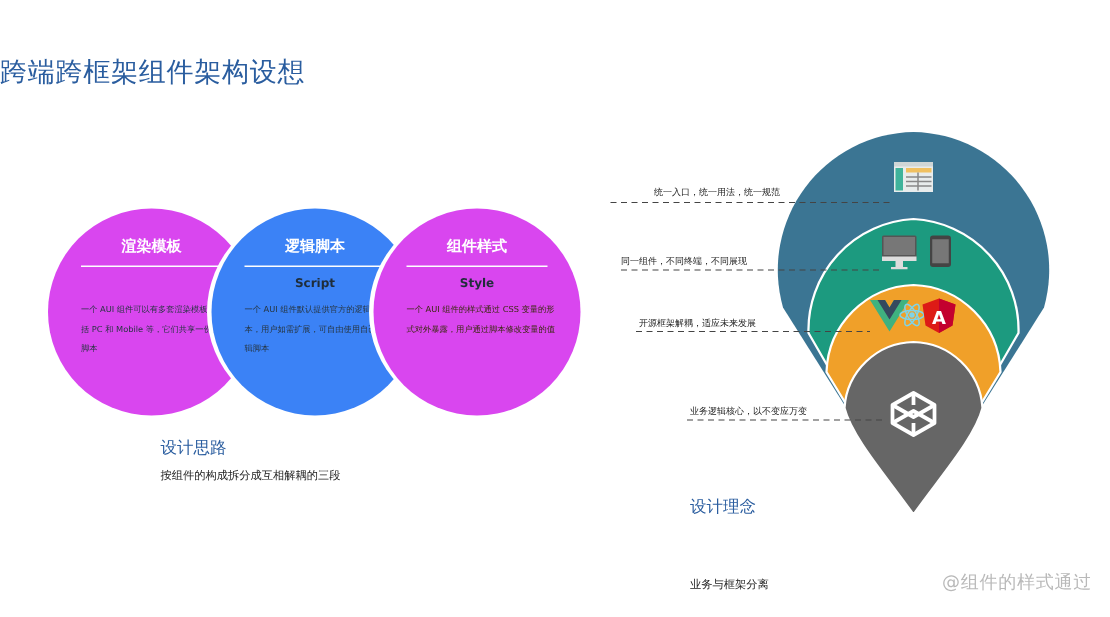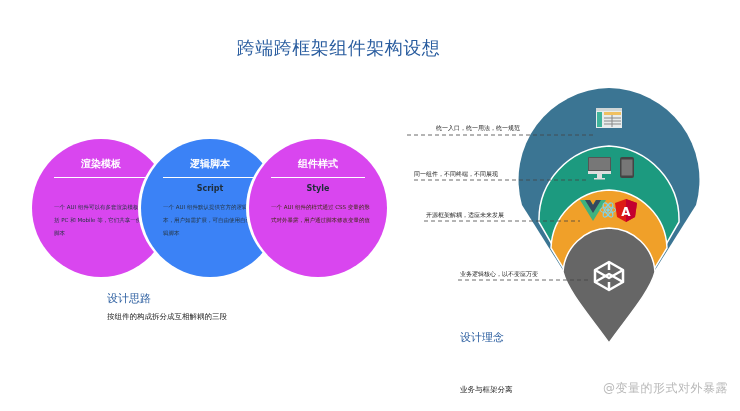--- a/index.html
+++ b/index.html
@@ -1,20 +1,20 @@
 <!DOCTYPE html>
 <html><head>
   <meta charset="utf-8">
   <style>
     * { margin: 0; padding: 0; box-sizing: border-box; }
     html, body { width: 740px; height: 411px; background: #ffffff; overflow: hidden; }
     body { position: relative; font-family: "DejaVu Sans", "Liberation Sans", sans-serif; }
 
     .title {
-      position: absolute; left: 12px; top: 36px; width: 653px; text-align: center;
+      position: absolute; left: 0; top: 36px; width: 653px; 
       font-size: 18px; color: #2a5d9f; letter-spacing: 0.5px;
     }
 
     
     .circle {
       position: absolute; width: 138px; height: 138px; border-radius: 50%;
       color: #fff; text-align: center;
     }
     .circle.blue { left: 32px; top: 139px; background: #d946ef; z-index: 1; }
     .circle.green { left: 141px; top: 139px; background: #3b82f6; z-index: 2; box-shadow: -3px 0 0 0 #fff; }
@@ -153,13 +153,13 @@
 <div class="label-line" style="left:436px; top:124px;">统一入口，统一用法，统一规范</div>
 <div class="label-line" style="left:414px; top:170px;">同一组件，不同终端，不同展现</div>
 <div class="label-line" style="left:426px; top:211px;">开源框架解耦，适应未来发展</div>
 <div class="label-line" style="left:460px; top:270px;">业务逻辑核心，以不变应万变</div>
 
 <div class="caption right">
   <span class="cap-main">设计理念</span>
   <span class="cap-sub">业务与框架分离</span>
 </div>
 
-<div class="watermark">@变量的形式对外暴露</div>
+<div class="watermark">@组件的样式通过</div>
 
 </body></html>

